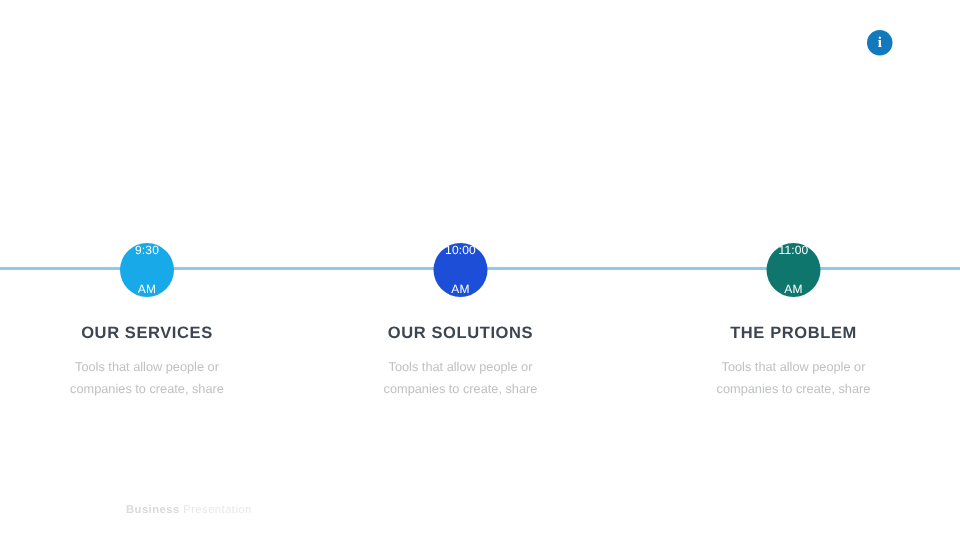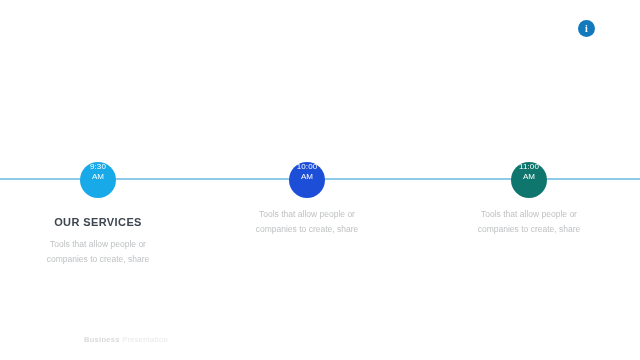--- a/index.html
+++ b/index.html
@@ -69,21 +69,21 @@
   .tl-item-2 { left: 529px; }
 
   .node {
     width: 36px;
     height: 36px;
     border-radius: 50%;
     margin: 0 auto;
     display: flex;
     flex-direction: column;
     align-items: center;
-    justify-content: flex-start;
+    justify-content: space-between;
     position: relative;
     z-index: 2;
   }
   .node-time,
   .node-period {
     color: #ffffff;
     font-size: 8px;
     line-height: 10px;
     letter-spacing: 0.1px;
     font-family: "Liberation Sans", sans-serif;
@@ -149,31 +149,33 @@
         <span class="tl-desc-line">Tools that allow people or</span>
         <span class="tl-desc-line">companies to create, share</span>
       </div>
     </div>
 
     <div class="tl-item tl-item-1">
       <div class="node" style="background:#1d4ed8">
         <span class="node-time">10:00</span>
         <span class="node-period">AM</span>
       </div>
+      <div class="tl-title">OUR SOLUTIONS</div>
       <div class="tl-desc">
         <span class="tl-desc-line">Tools that allow people or</span>
         <span class="tl-desc-line">companies to create, share</span>
       </div>
     </div>
 
     <div class="tl-item tl-item-2">
       <div class="node" style="background:#0f766e">
         <span class="node-time">11:00</span>
         <span class="node-period">AM</span>
       </div>
+      <div class="tl-title">THE PROBLEM</div>
       <div class="tl-desc">
         <span class="tl-desc-line">Tools that allow people or</span>
         <span class="tl-desc-line">companies to create, share</span>
       </div>
     </div>
 
   </div>
 
   <div class="footer">
     <span class="strong">Business</span>

